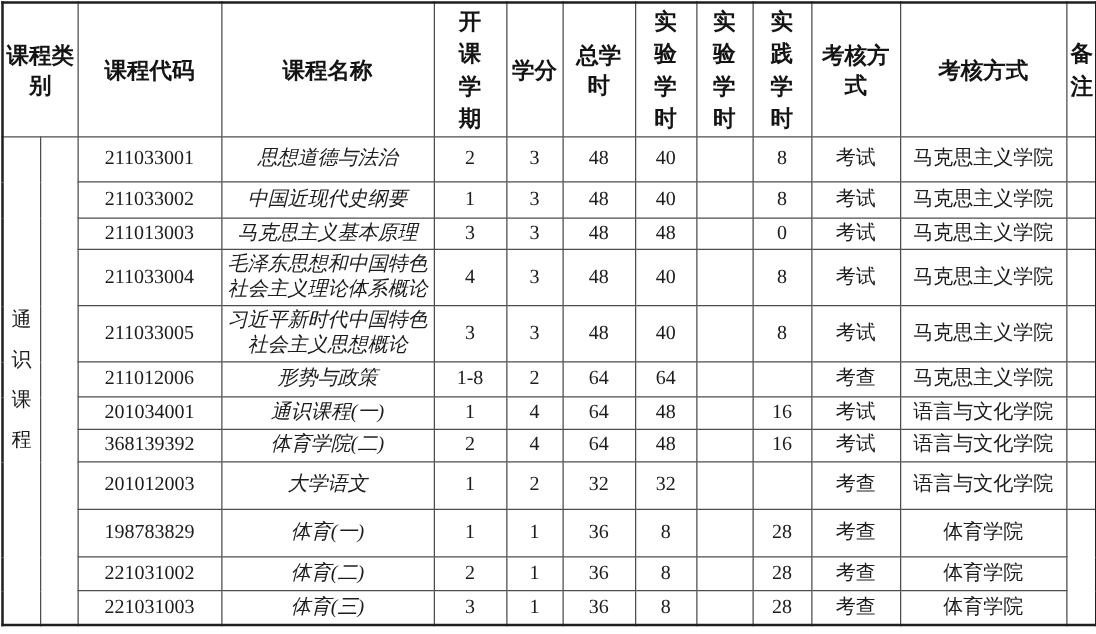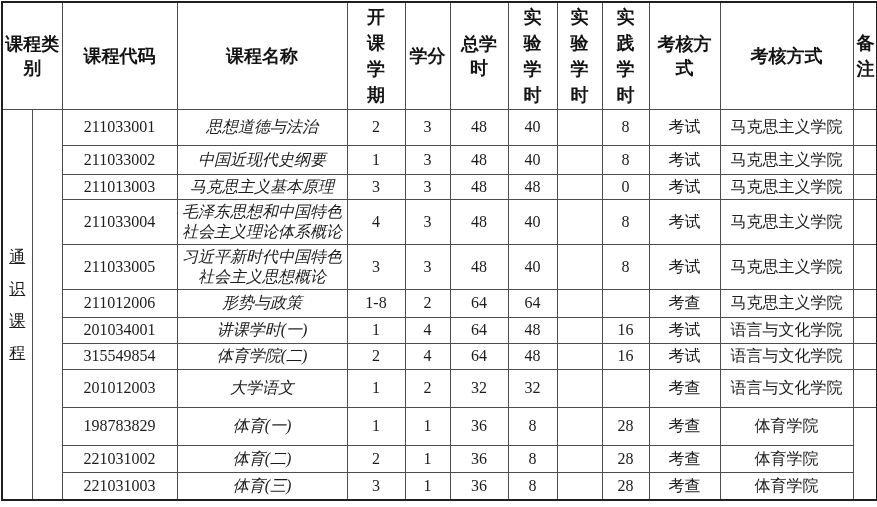--- a/index.html
+++ b/index.html
@@ -27,21 +27,21 @@
   .course-table td {
     font-family:"Liberation Serif","DejaVu Serif",serif;
     font-size:16px; color:#1c1c1c; line-height:1.3;
   }
   
   .vtext {
     display:inline-block; width:1.1em;
     word-break:break-all; line-break:anywhere;
     line-height:1.45; text-align:center;
   }
-  .vtext.cat  { line-height:2.0;text-decoration:underline; }
+  .vtext.cat  { line-height:2.0; }
   .vtext.sub  { line-height:1.8;margin-left:32px; }
   td.name { padding:1px 4px;font-style:italic; }
 </style>
 </head>
 <body>
 
 <div class="sheet">
 <table class="course-table">
   <colgroup>
     <col style="width:30px">
@@ -156,34 +156,34 @@
     <td>64</td>
     <td></td>
     <td></td>
     <td>考查</td>
     <td>马克思主义学院</td>
     <td></td>
   </tr>
 
   <tr style="height:26px">
     <td>201034001</td>
-    <td class="name">讲课学时(一)</td>
+    <td class="name">通识课程(一)</td>
     <td>1</td>
     <td>4</td>
     <td>64</td>
     <td>48</td>
     <td></td>
     <td>16</td>
     <td>考试</td>
     <td>语言与文化学院</td>
     <td></td>
   </tr>
 
   <tr style="height:26px">
-    <td>315549854</td>
+    <td>368139392</td>
     <td class="name">体育学院(二)</td>
     <td>2</td>
     <td>4</td>
     <td>64</td>
     <td>48</td>
     <td></td>
     <td>16</td>
     <td>考试</td>
     <td>语言与文化学院</td>
     <td></td>

